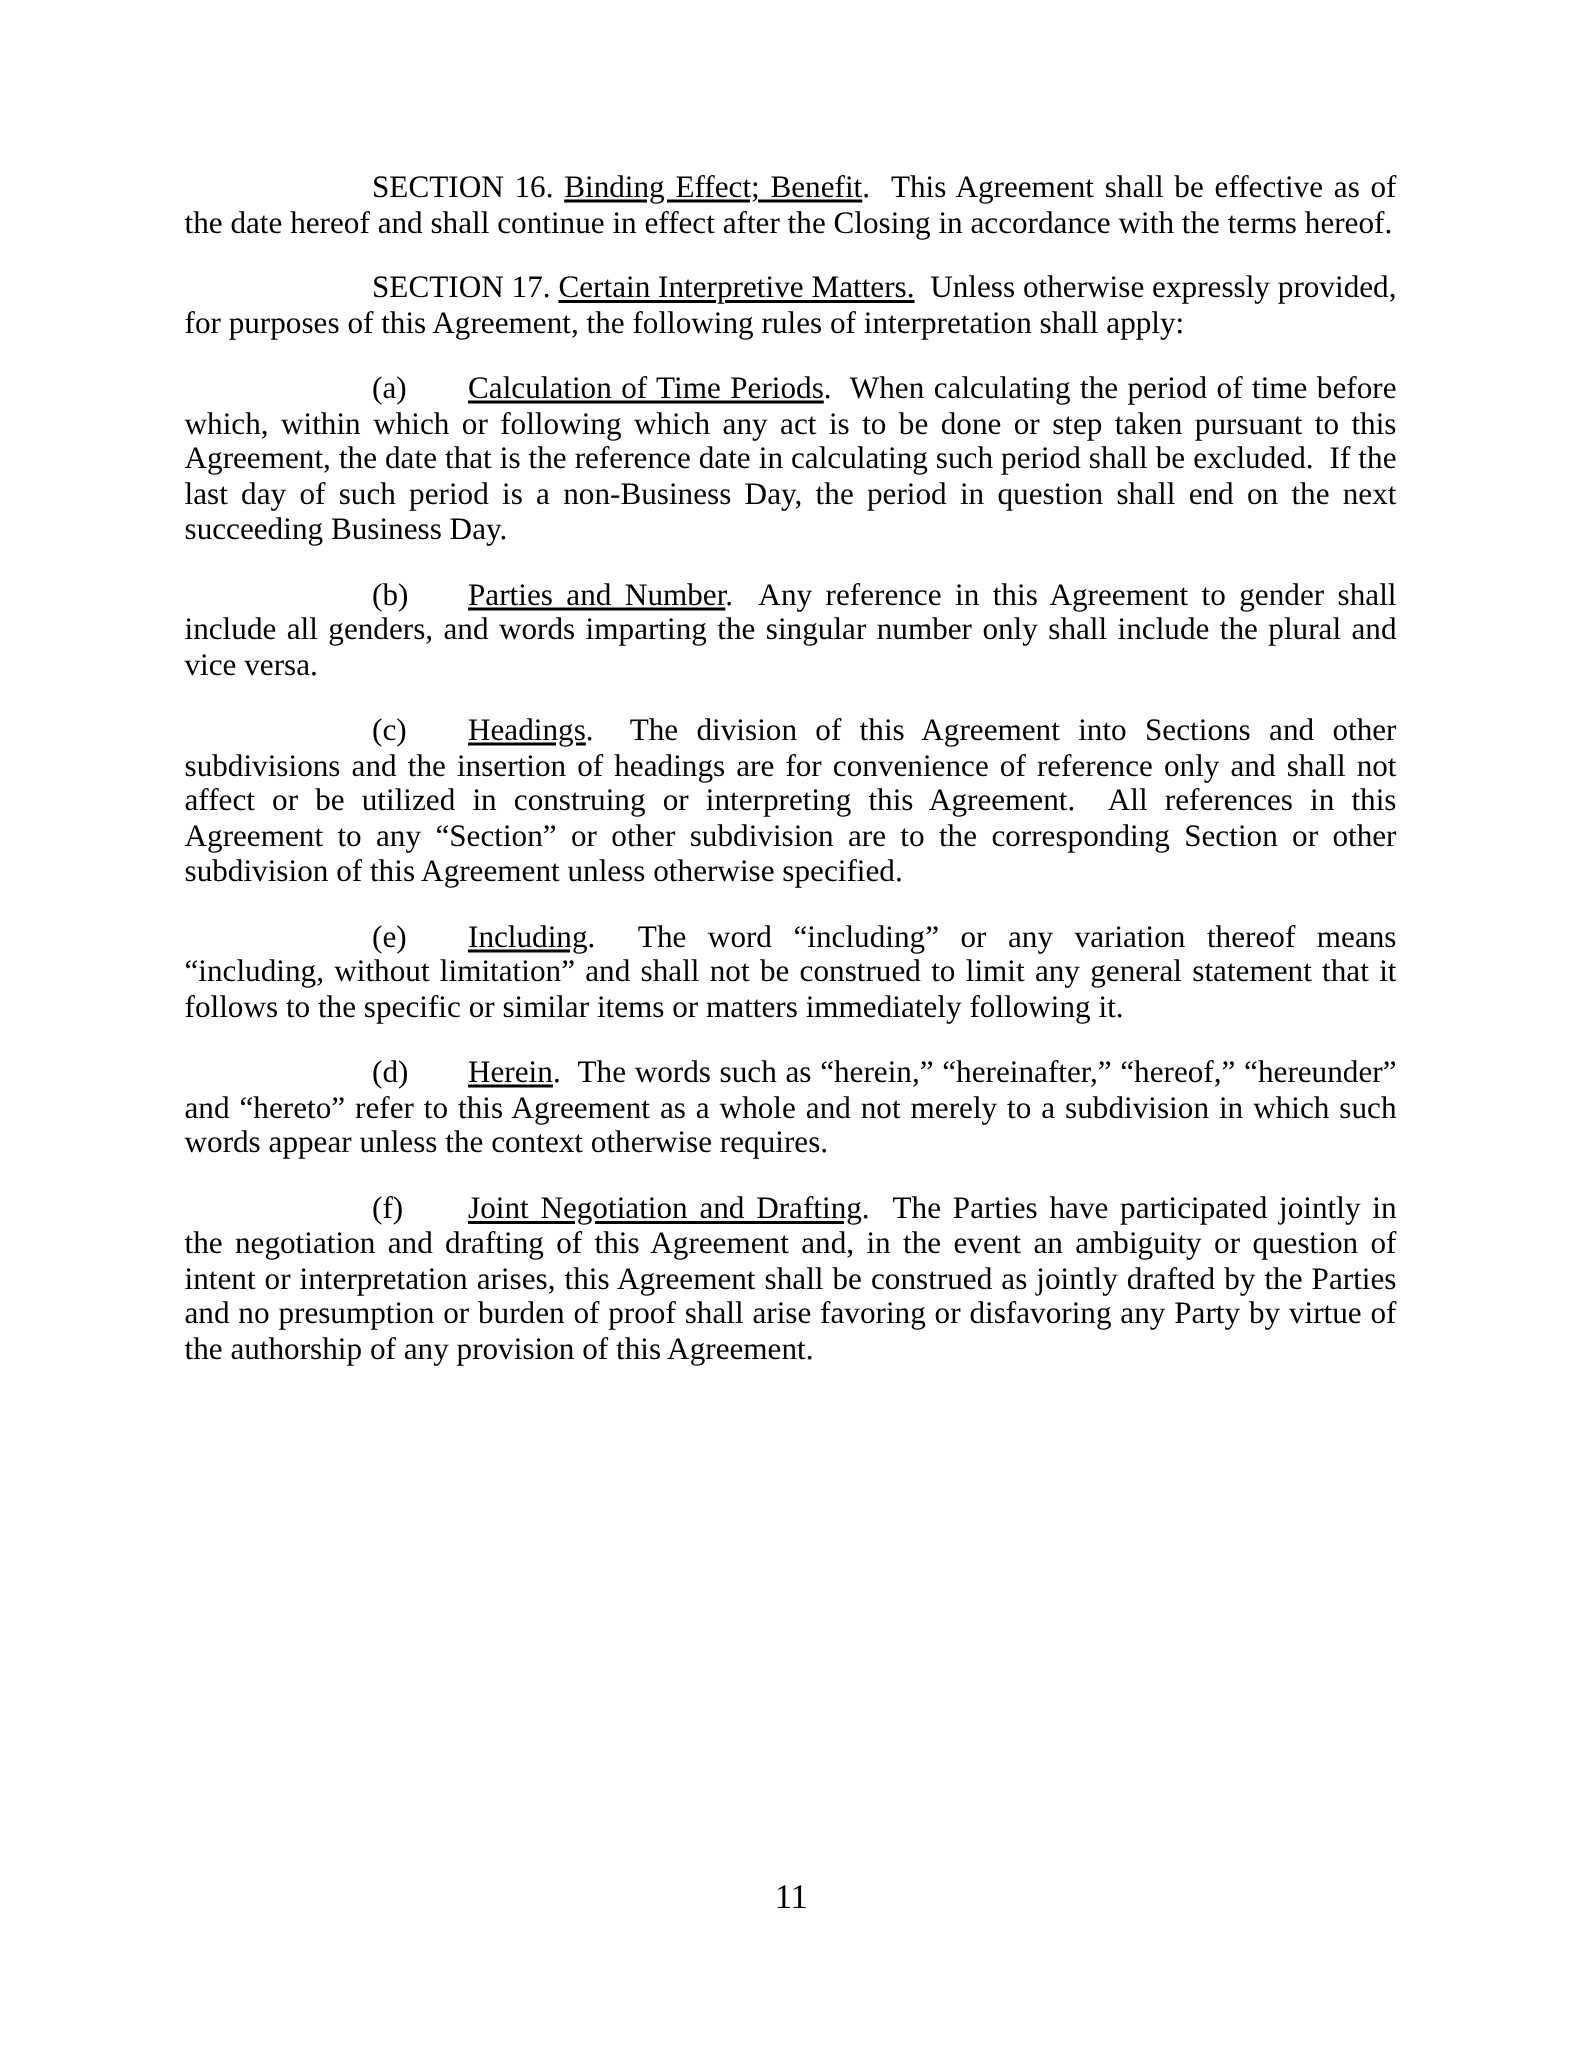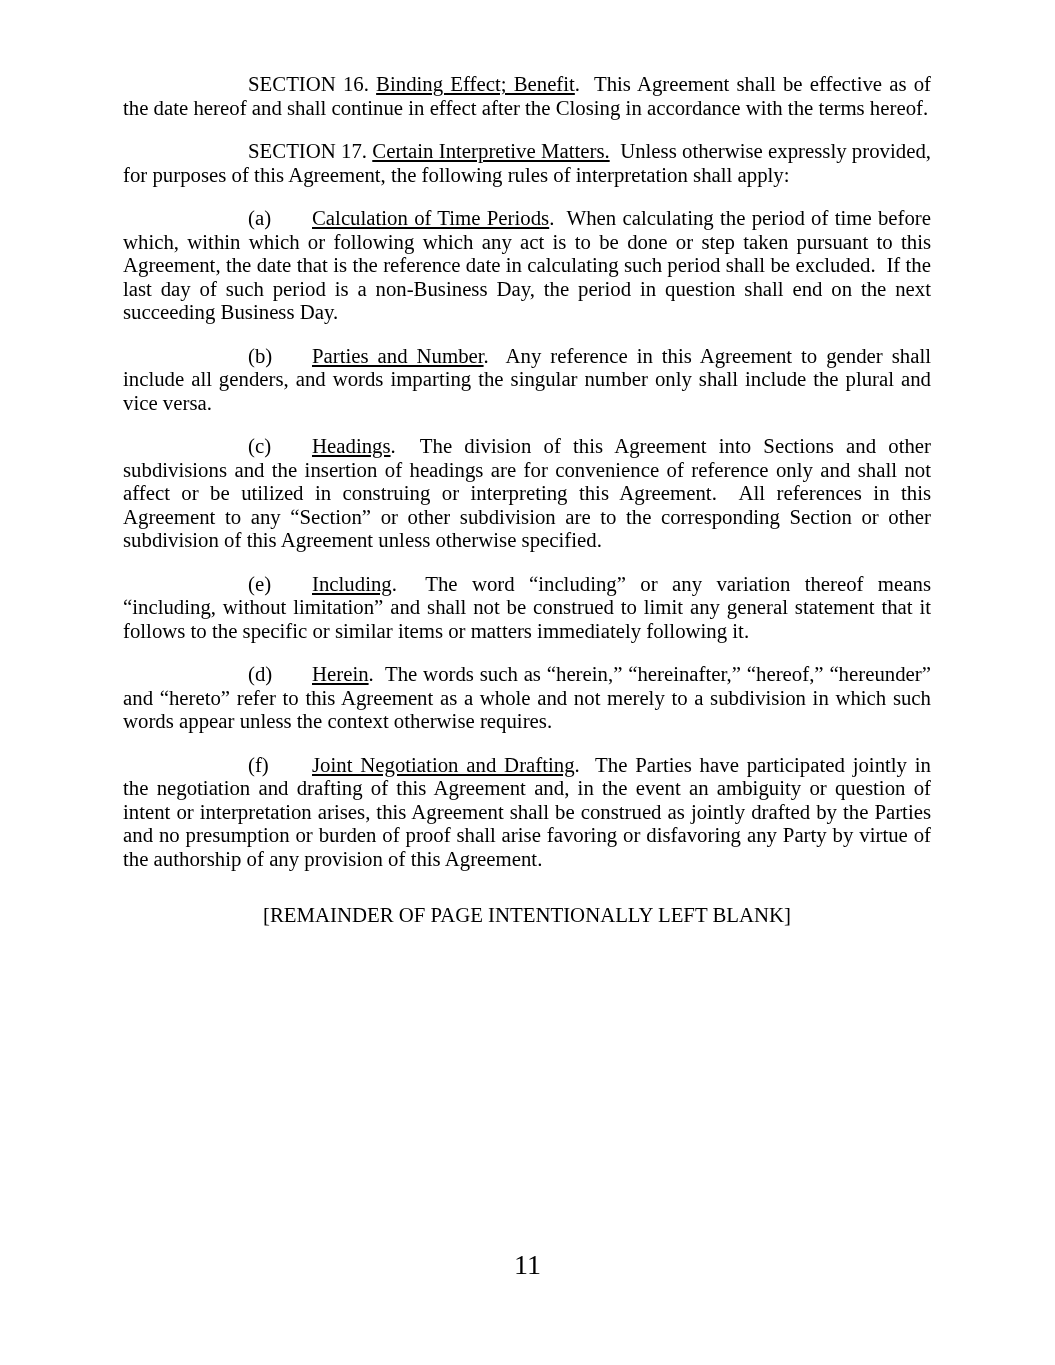--- a/index.html
+++ b/index.html
@@ -12,21 +12,21 @@
     background: #ffffff;
     position: relative;
     overflow: hidden;
     font-family: "Liberation Serif", serif;
     color: #000000;
   }
   .page {
     position: absolute;
     inset: 0;
     box-sizing: border-box;
-    padding: 72px 124px 0 123px;
+    padding: 113px 124px 0 123px;
   }
   .para {
     font-size: 20.8px;
     line-height: 23.5px;
     text-align: justify;
     text-indent: 125px;
     margin: 0 0 20px 0;
   }
   .clause-label {
     display: inline-block;
@@ -42,21 +42,21 @@
     text-align: center;
     text-indent: 0;
     margin: 33px 0 0 0;
   }
   .page-number {
     position: absolute;
     top: 1253px;
     left: 0;
     width: 100%;
     text-align: center;
-    font-size: 28px;
+    font-size: 23px;
     line-height: 23.5px;
   }
 </style>
 </head>
 <body>
 
 <div class="page">
 
   <p class="para"><span>SECTION 16.&nbsp;</span><span class="u">Binding Effect; Benefit</span><span>.&nbsp; This Agreement shall be effective as of the date hereof and shall continue in effect after the Closing in accordance with the terms hereof.</span></p>
 
@@ -67,17 +67,16 @@
   <p class="para"><span class="clause-label">(b)</span><span class="u">Parties and Number</span><span>.&nbsp; Any reference in this Agreement to gender shall include all genders, and words imparting the singular number only shall include the plural and vice versa.</span></p>
 
   <p class="para"><span class="clause-label">(c)</span><span class="u">Headings</span><span>.&nbsp; The division of this Agreement into Sections and other subdivisions and the insertion of headings are for convenience of reference only and shall not affect or be utilized in construing or interpreting this Agreement.&nbsp; All references in this Agreement to any “Section” or other subdivision are to the corresponding Section or other subdivision of this Agreement unless otherwise specified.</span></p>
 
   <p class="para"><span class="clause-label">(e)</span><span class="u">Including</span><span>.&nbsp; The word “including” or any variation thereof means “including, without limitation” and shall not be construed to limit any general statement that it follows to the specific or similar items or matters immediately following it.</span></p>
 
   <p class="para"><span class="clause-label">(d)</span><span class="u">Herein</span><span>.&nbsp; The words such as “herein,” “hereinafter,” “hereof,” “hereunder” and “hereto” refer to this Agreement as a whole and not merely to a subdivision in which such words appear unless the context otherwise requires.</span></p>
 
   <p class="para"><span class="clause-label">(f)</span><span class="u">Joint Negotiation and Drafting</span><span>.&nbsp; The Parties have participated jointly in the negotiation and drafting of this Agreement and, in the event an ambiguity or question of intent or interpretation arises, this Agreement shall be construed as jointly drafted by the Parties and no presumption or burden of proof shall arise favoring or disfavoring any Party by virtue of the authorship of any provision of this Agreement.</span></p>
 
-  <p class="remainder">[REMAINDER OF PAGE INTENTIONALLY LEFT BLANK]</p>
 
 </div>
 
 <div class="page-number">11</div>
 
 </body></html>

